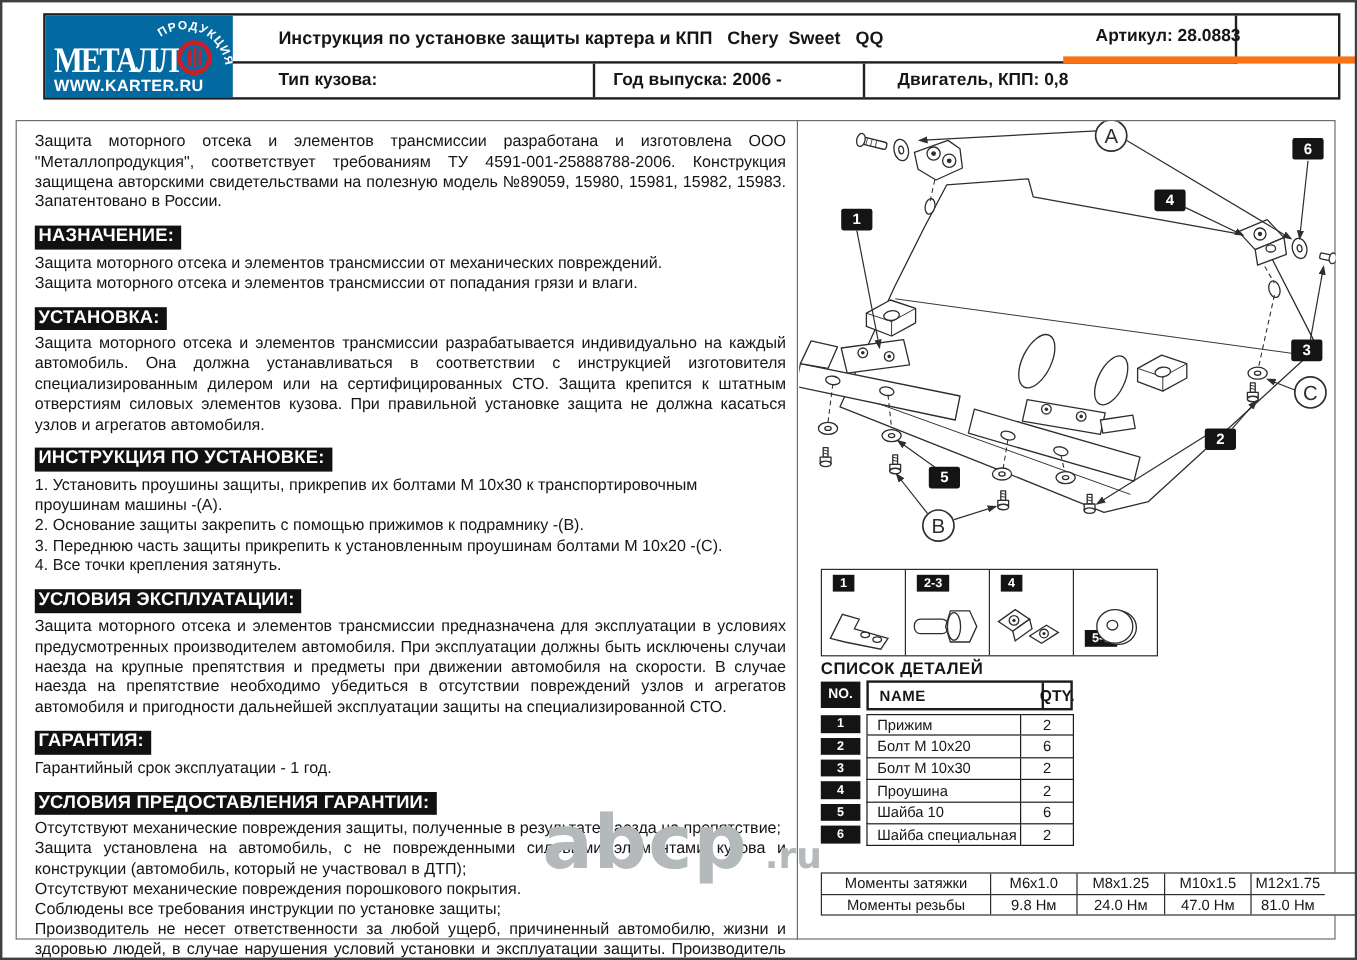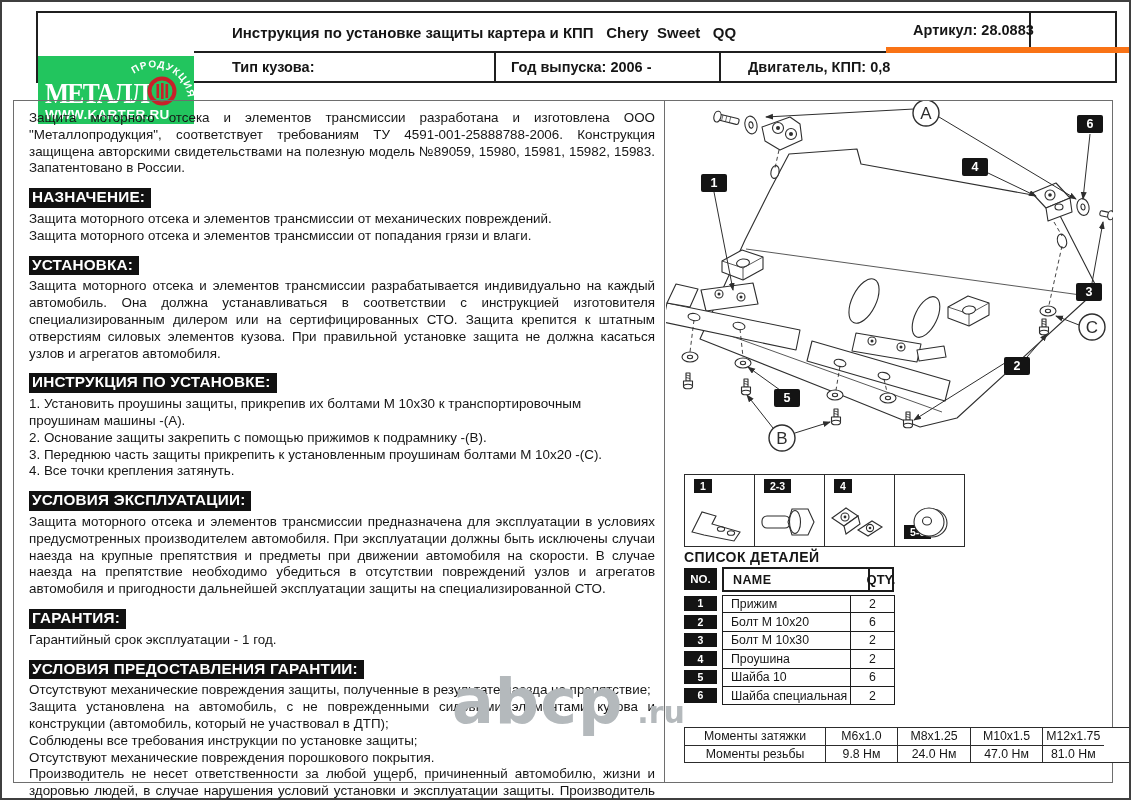--- a/index.html
+++ b/index.html
@@ -6,21 +6,21 @@
   body{
     width:1131px;height:800px;position:relative;background:#ffffff;
     font-family:"Liberation Sans",sans-serif;color:#161616;overflow:hidden;
   }
   .page-border{position:absolute;left:0;top:0;width:1131px;height:800px;
     border:2px solid #3f3f3f;box-sizing:border-box;pointer-events:none;z-index:50;}
 
   
   .header-table{position:absolute;left:36px;top:11px;width:1081px;height:72px;
     border:2px solid #1f1f1f;box-sizing:border-box;background:#fff;}
-  .logo-box{position:absolute;left:0;top:0;width:156px;height:68px;background:#22c55e;overflow:hidden;margin-top:43px;}
+  .logo-box{position:absolute;left:0;top:0;width:156px;height:68px;background:#0369a1;overflow:hidden;}
   .hcell{position:absolute;display:flex;align-items:center;font-weight:bold;
     font-size:14.5px;white-space:pre;box-sizing:border-box;}
   .cell-title{left:156px;top:0;width:837px;height:40px;border-right:2px solid #1f1f1f;
     border-bottom:2px solid #1f1f1f;padding-left:38px;font-size:15px;}
   .cell-article{left:848px;top:0;width:262px;height:40px;border-bottom:6px solid #f97316;padding-left:27px;}
   .cell-body{left:156px;top:40px;width:302px;height:28px;border-right:2px solid #1f1f1f;padding-left:38px;}
   .cell-year{left:458px;top:40px;width:225px;height:28px;border-right:2px solid #1f1f1f;padding-left:15px;}
   .cell-engine{left:683px;top:40px;width:394px;height:28px;padding-left:27px;}
 
   
@@ -133,22 +133,22 @@
 
   <div class="sec-head">УСЛОВИЯ ЭКСПЛУАТАЦИИ:</div>
   <p class="para">Защита моторного отсека и элементов трансмиссии предназначена для эксплуатации в условиях предусмотренных производителем автомобиля. При эксплуатации должны быть исключены случаи наезда на крупные препятствия и предметы при движении автомобиля на скорости. В случае наезда на препятствие необходимо убедиться в отсутствии повреждений узлов и агрегатов автомобиля и пригодности дальнейшей эксплуатации защиты на специализированной СТО.</p>
 
   <div class="sec-head">ГАРАНТИЯ:</div>
   <span class="line-plain">Гарантийный срок эксплуатации - 1 год.</span>
 
   <div class="sec-head">УСЛОВИЯ ПРЕДОСТАВЛЕНИЯ ГАРАНТИИ:</div>
   <span class="line">Отсутствуют механические повреждения защиты, полученные в результате наезда на препятствие;</span>
   <span class="line">Защита установлена на автомобиль, с не поврежденными силовыми элементами кузова и конструкции (автомобиль, который не участвовал в ДТП);</span>
+  <span class="line">Отсутствуют механические повреждения порошкового покрытия.</span>
   <span class="line">Соблюдены все требования инструкции по установке защиты;</span>
-  <span class="line">Отсутствуют механические повреждения порошкового покрытия.</span>
   <span class="line">Производитель не несет ответственности за любой ущерб, причиненный автомобилю,  жизни и здоровью людей, в случае нарушения условий установки и эксплуатации защиты. Производитель вправе вносить изменения в конструкцию защиты.</span>
 </div>
 
 <div class="watermark">
   <span class="wm-main">abcp</span>
   <span class="wm-suffix">.ru</span>
 </div>
 
 <svg class="diagram-svg" width="447" height="372" viewBox="666 101 447 372" fill="none" stroke="#2e2e2e" stroke-width="1.1" stroke-linejoin="round">
   <defs>

